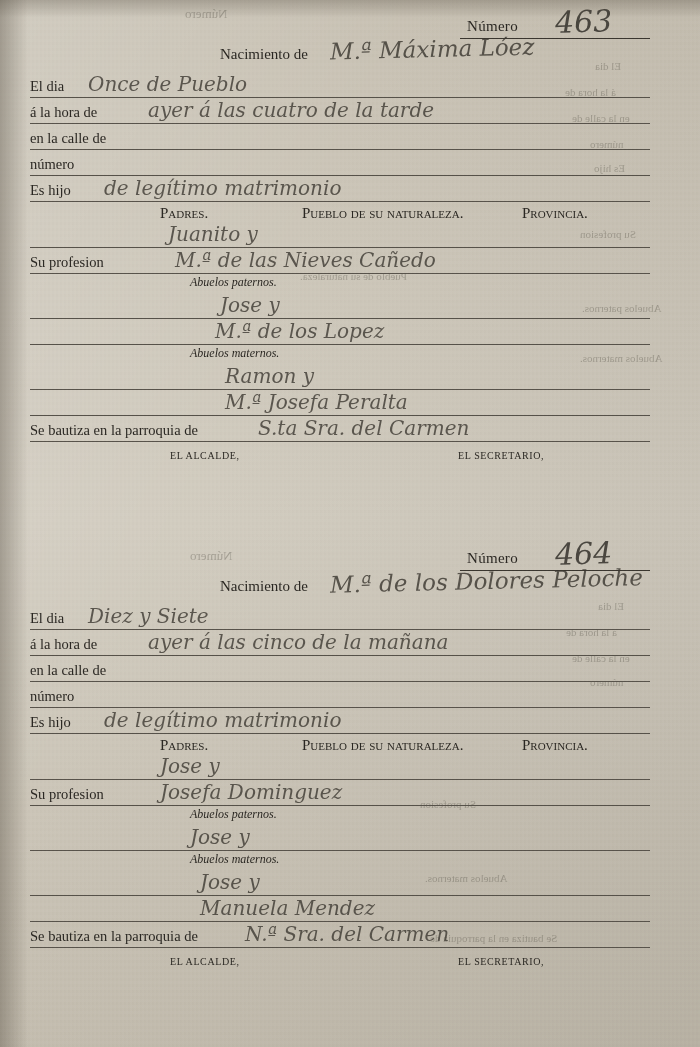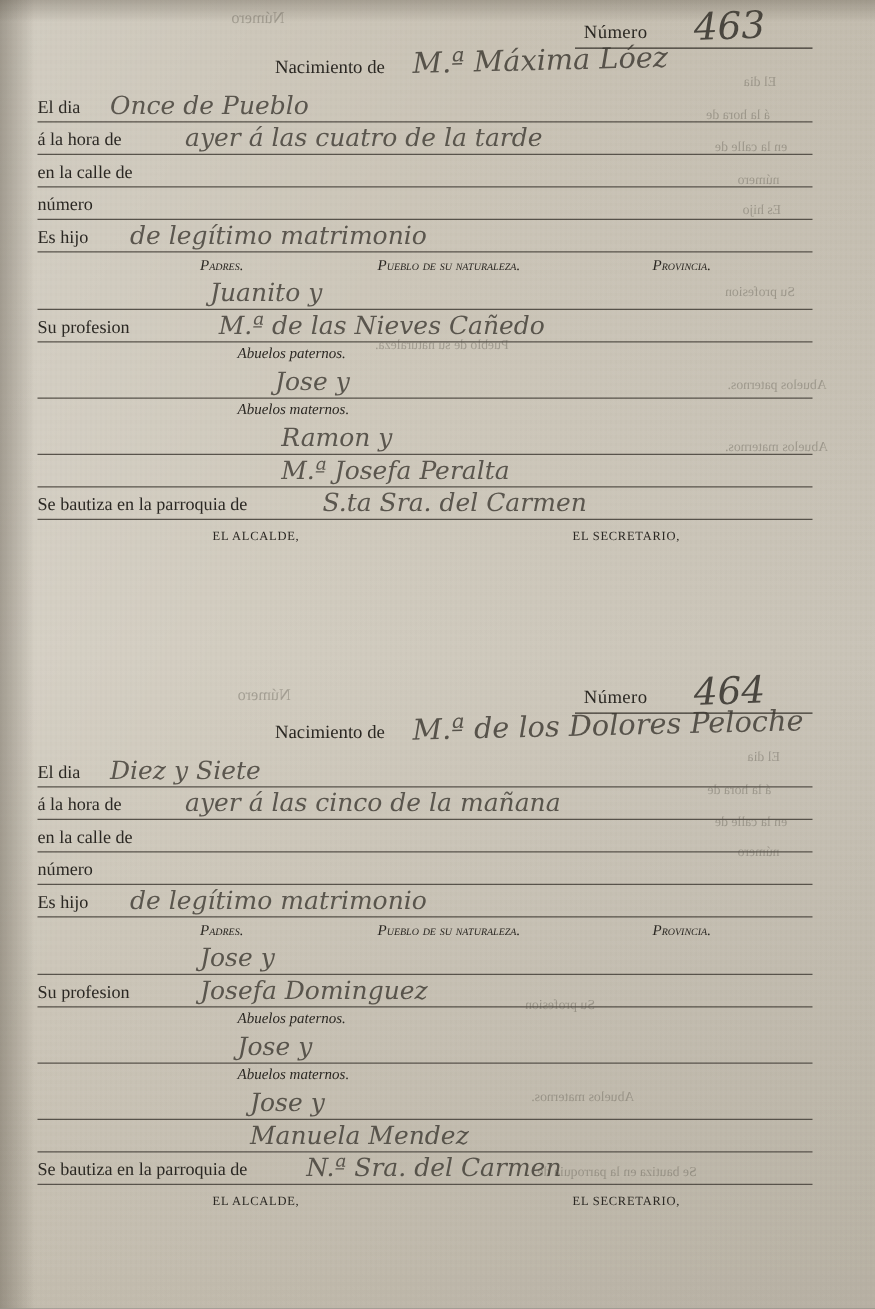--- a/index.html
+++ b/index.html
@@ -127,22 +127,21 @@
 
   .sub-head {
     position: relative;
     height: 20px;
     font-size: 11.5px;
     font-variant: small-caps;
   }
   .sub-head span {
     position: absolute;
     top: 3px;
-    font-style: italic;
-    font-size: 12px;
+    font-size: 15px;
   }
   .sub-head .s1 { left: 130px; }
   .sub-head .s2 { left: 272px; }
   .sub-head .s3 { left: 492px; }
 
   .sub-center {
     position: relative;
     height: 19px;
     font-size: 12px;
     font-style: italic;
@@ -267,20 +266,23 @@
       <span class="hw" style="left:145px;">M.ª de las Nieves Cañedo</span>
     </div>
 
     <div class="sub-center">
       <span>Abuelos paternos.</span>
     </div>
 
     <div class="blank">
       <span class="hw" style="left:190px;">Jose y</span>
     </div>
+    <div class="blank">
+      <span class="hw" style="left:185px;">M.ª de los Lopez</span>
+    </div>
 
     <div class="sub-center">
       <span>Abuelos maternos.</span>
     </div>
 
     <div class="blank">
       <span class="hw" style="left:195px;">Ramon y</span>
     </div>
     <div class="blank">
       <span class="hw" style="left:195px;">M.ª Josefa Peralta</span>

